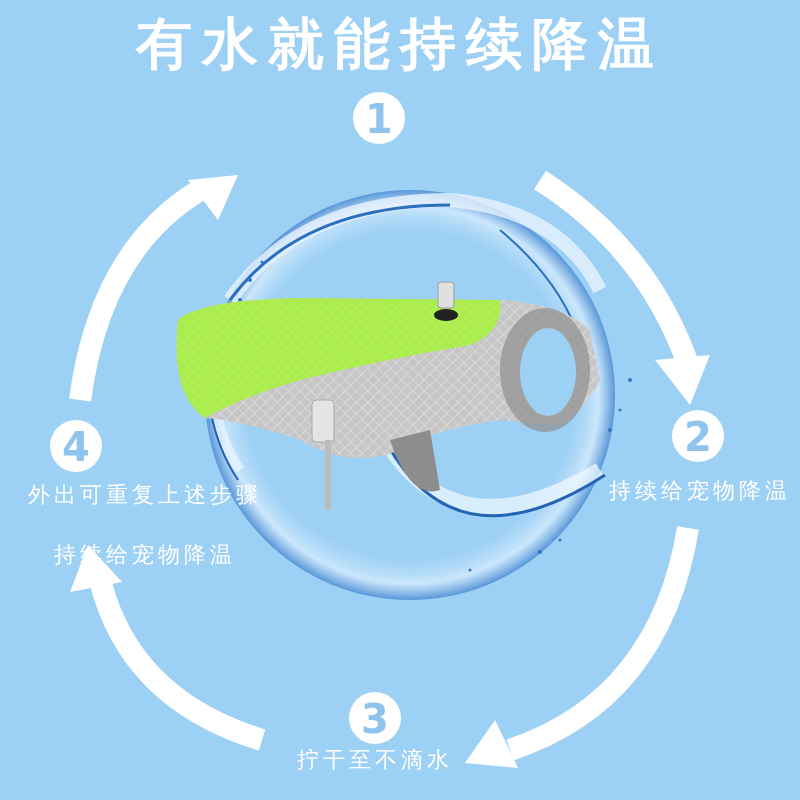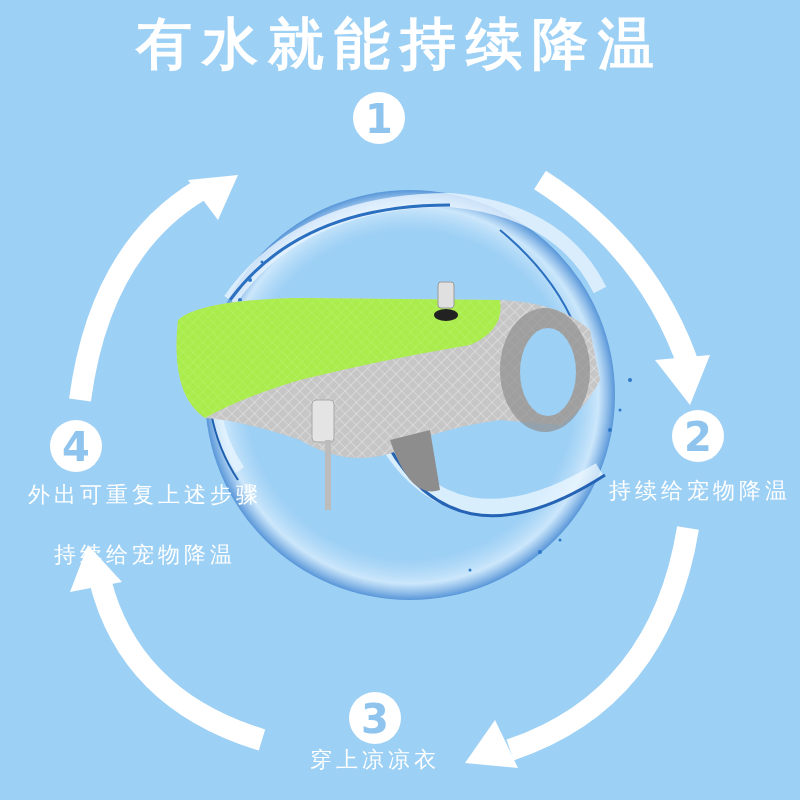--- a/index.html
+++ b/index.html
@@ -88,19 +88,19 @@
       <path d="M390 440 Q410 500 440 490 L430 430 Z" fill="#8d8d8d"></path>
     </g>
   </svg>
 
   <div class="step-badge" style="left:353px; top:92px;">1</div>
 
   <div class="step-badge" style="left:672px; top:410px;">2</div>
   <div class="step-text" style="left:600px; top:476px; width:200px;">持续给宠物降温</div>
 
   <div class="step-badge" style="left:349px; top:692px;">3</div>
-  <div class="step-text" style="left:290px; top:745px; width:170px;">穿上凉凉衣</div>
+  <div class="step-text" style="left:290px; top:745px; width:170px;">拧干至不滴水</div>
 
   <div class="step-badge" style="left:50px; top:420px;">4</div>
   <div class="step-text" style="left:10px; top:480px; width:270px;">外出可重复上述步骤</div>
   <div class="step-text" style="left:10px; top:514px; width:270px;margin-top:26px;">持续给宠物降温</div>
 
 </div>
 
 </body></html>

